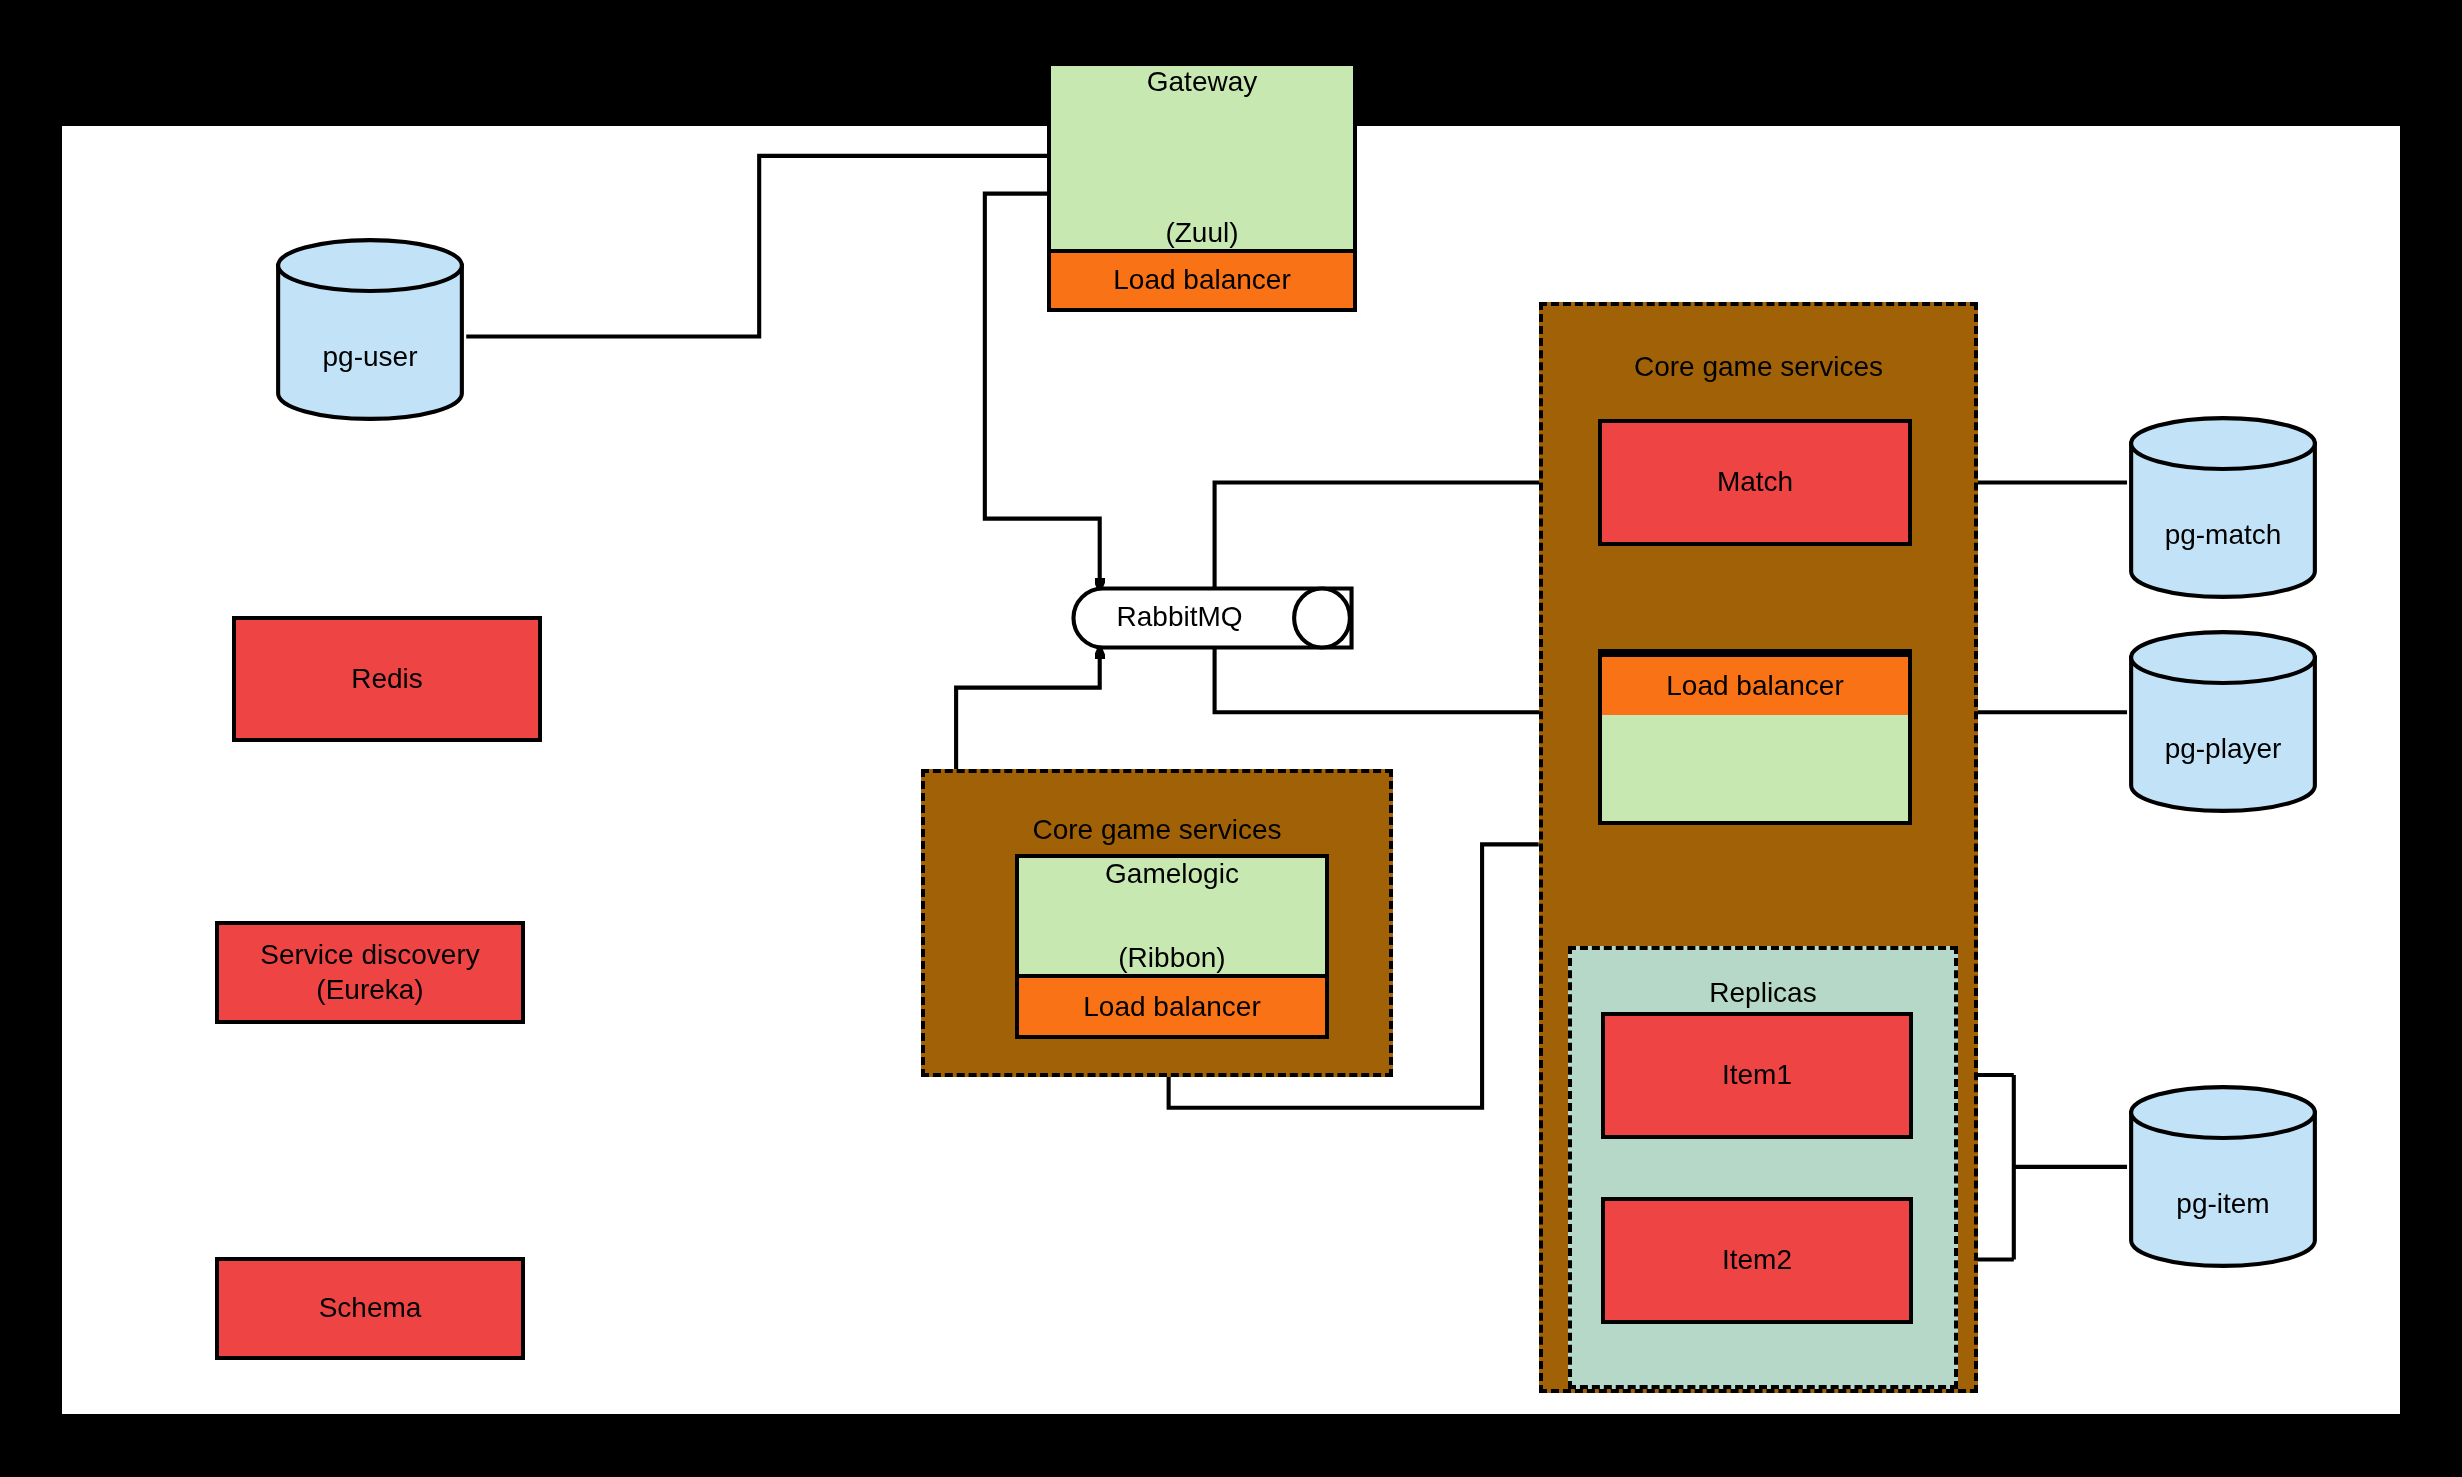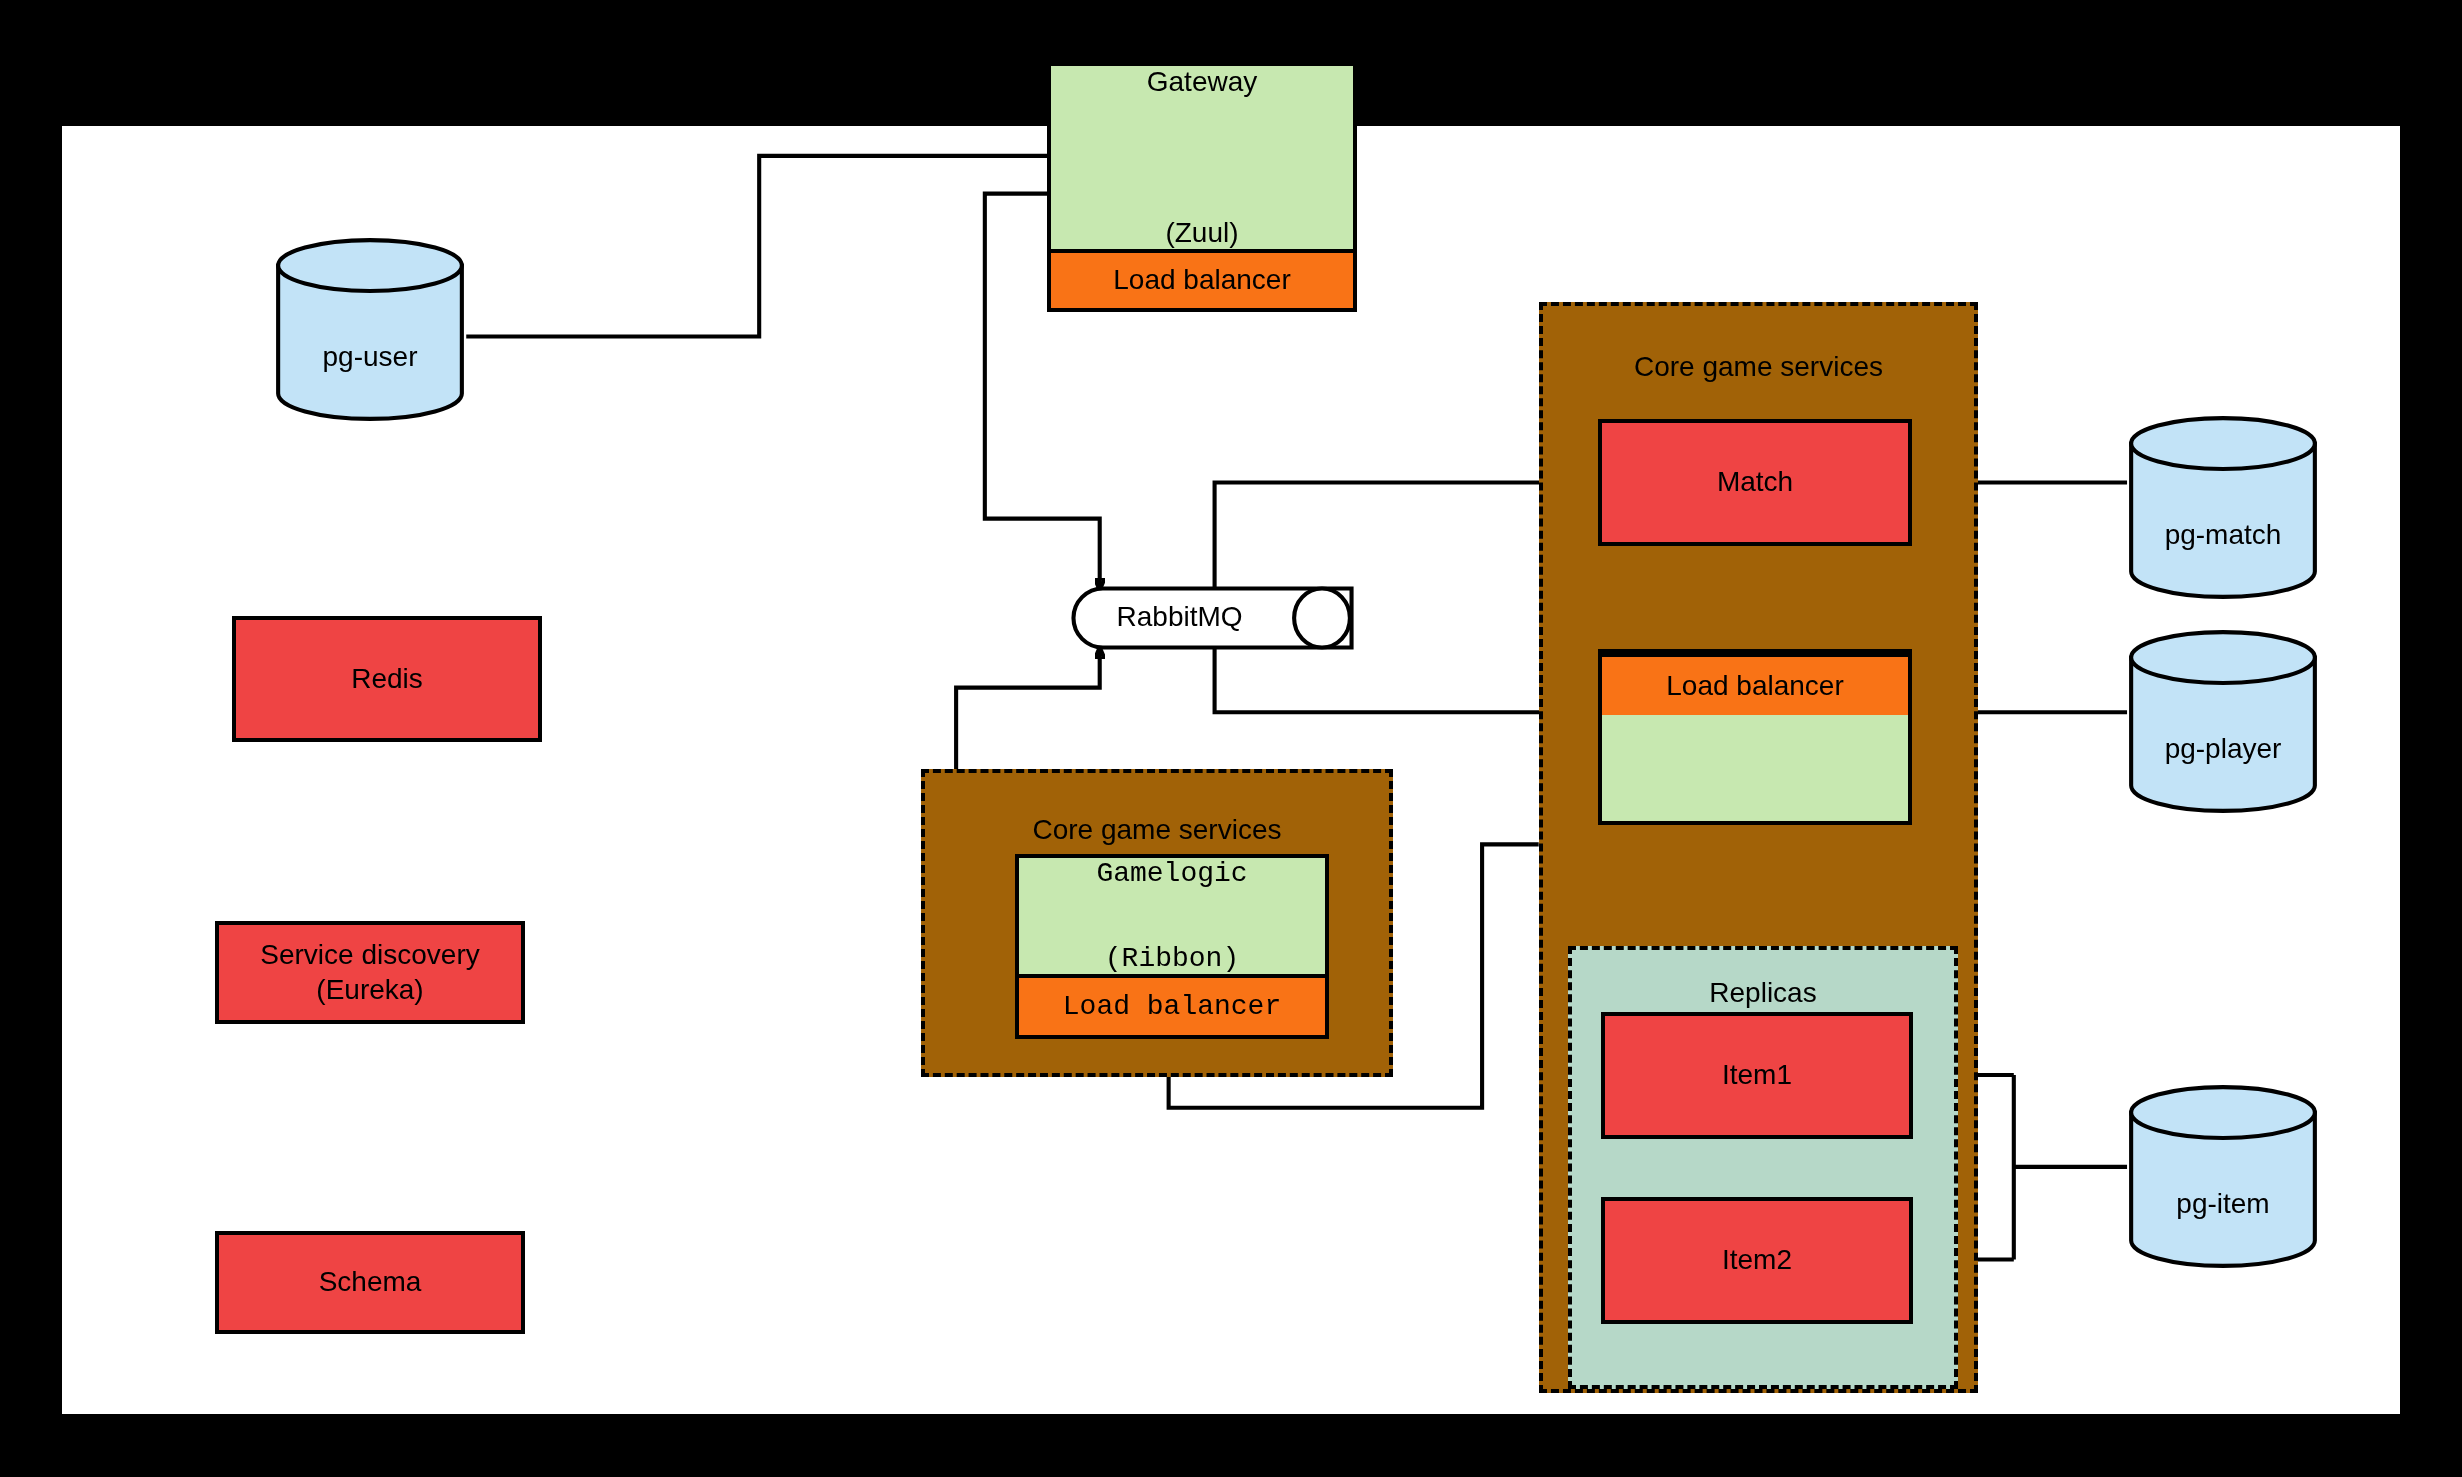--- a/index.html
+++ b/index.html
@@ -118,33 +118,33 @@
 
 <div class="node svc f34" style="left:232px;top:616px;width:310px;height:126px;">
   <span>Redis</span>
 </div>
 
 <div class="node svc f34" style="left:215px;top:921px;width:310px;height:103px;flex-direction:column;">
   <div>Service discovery</div>
   <div>(Eureka)</div>
 </div>
 
-<div class="node svc f34" style="left:215px;top:1231px;width:310px;height:103px;text-align:right;">
+<div class="node svc f34" style="left:215px;top:1257px;width:310px;height:103px;text-align:right;">
   <span>Schema</span>
 </div>
 
 <div class="queue" style="left:1071px;top:586px;width:283px;height:64px;">
   <svg width="283" height="64" viewBox="0 0 345 78">
     <path d="M39,3 L342,3 L342,75 L39,75 A36,36 0 0 1 39,3 Z" fill="#fff" stroke="#000" stroke-width="5"></path>
     <ellipse cx="306" cy="39" rx="34" ry="36" fill="#fff" stroke="#000" stroke-width="5"></ellipse>
   </svg>
   <div class="q-label f34" style="top:14.8px;left:8.2px;right:74px;">RabbitMQ</div>
 </div>
 
-<div class="stack" style="left:1015px;top:854px;width:314px;height:185px;font-family:Liberation Mono, monospace;">
+<div class="stack" style="left:1015px;top:854px;width:314px;height:185px;">
   <div class="svc-head f34" style="height:119px;flex-direction:column;">
     <div>Gamelogic</div>
     <div>(Ribbon)</div>
   </div>
   <div class="svc-foot f34" style="height:62px;">
     <span>Load balancer</span>
   </div>
 </div>
 
 <div class="node svc f34" style="left:1598px;top:419px;width:314px;height:127px;">

